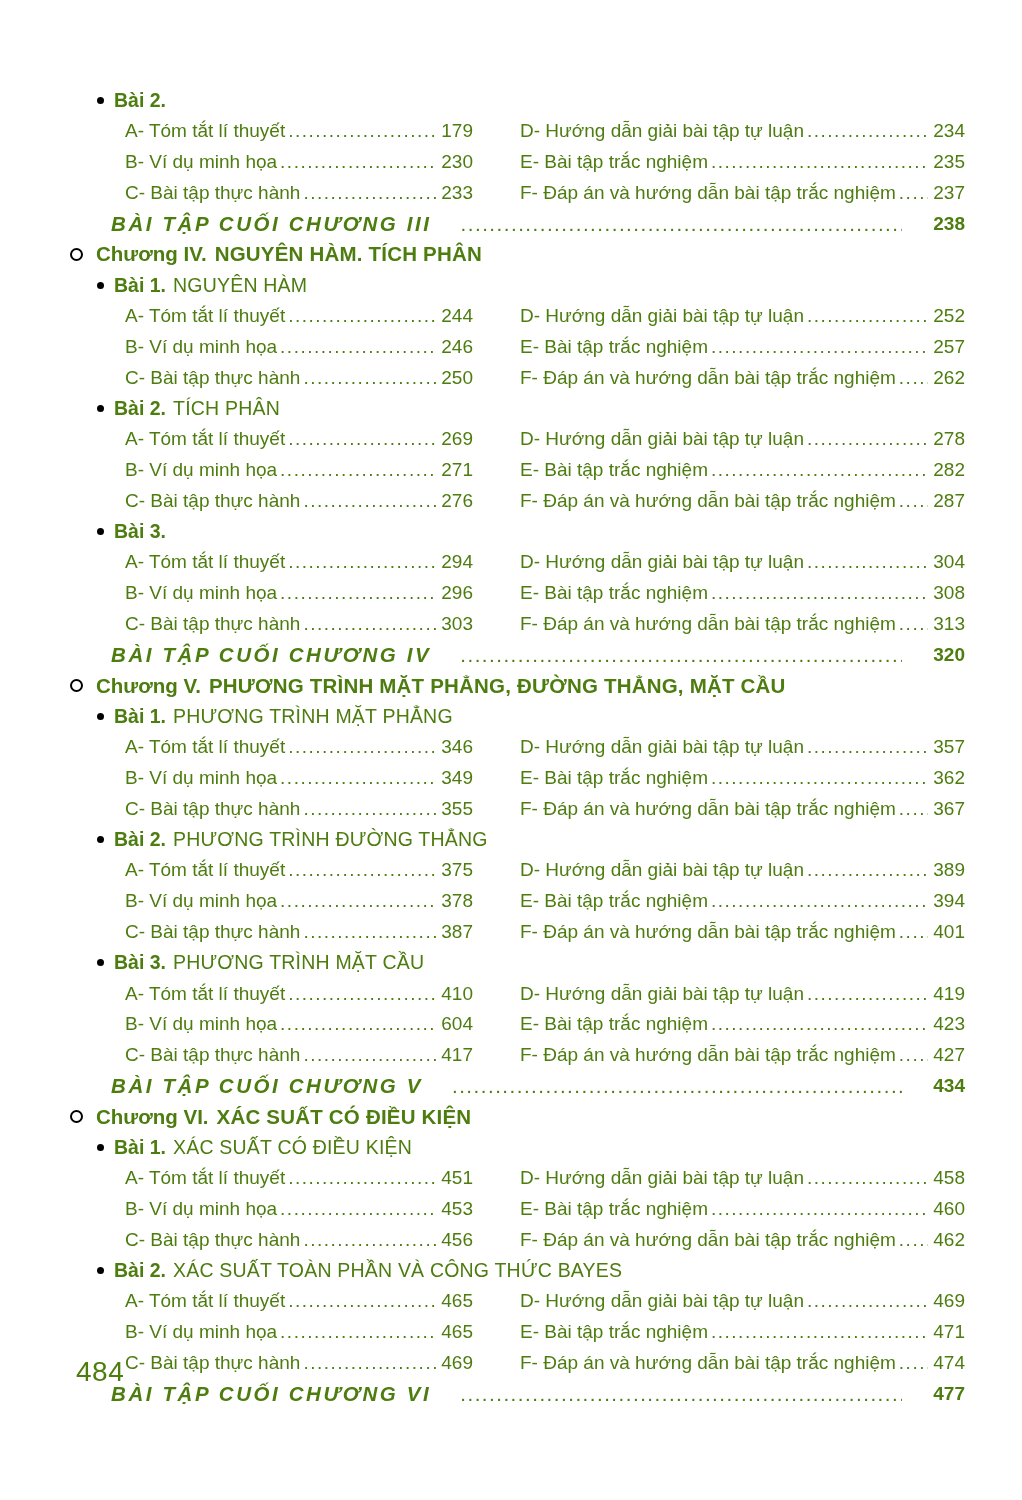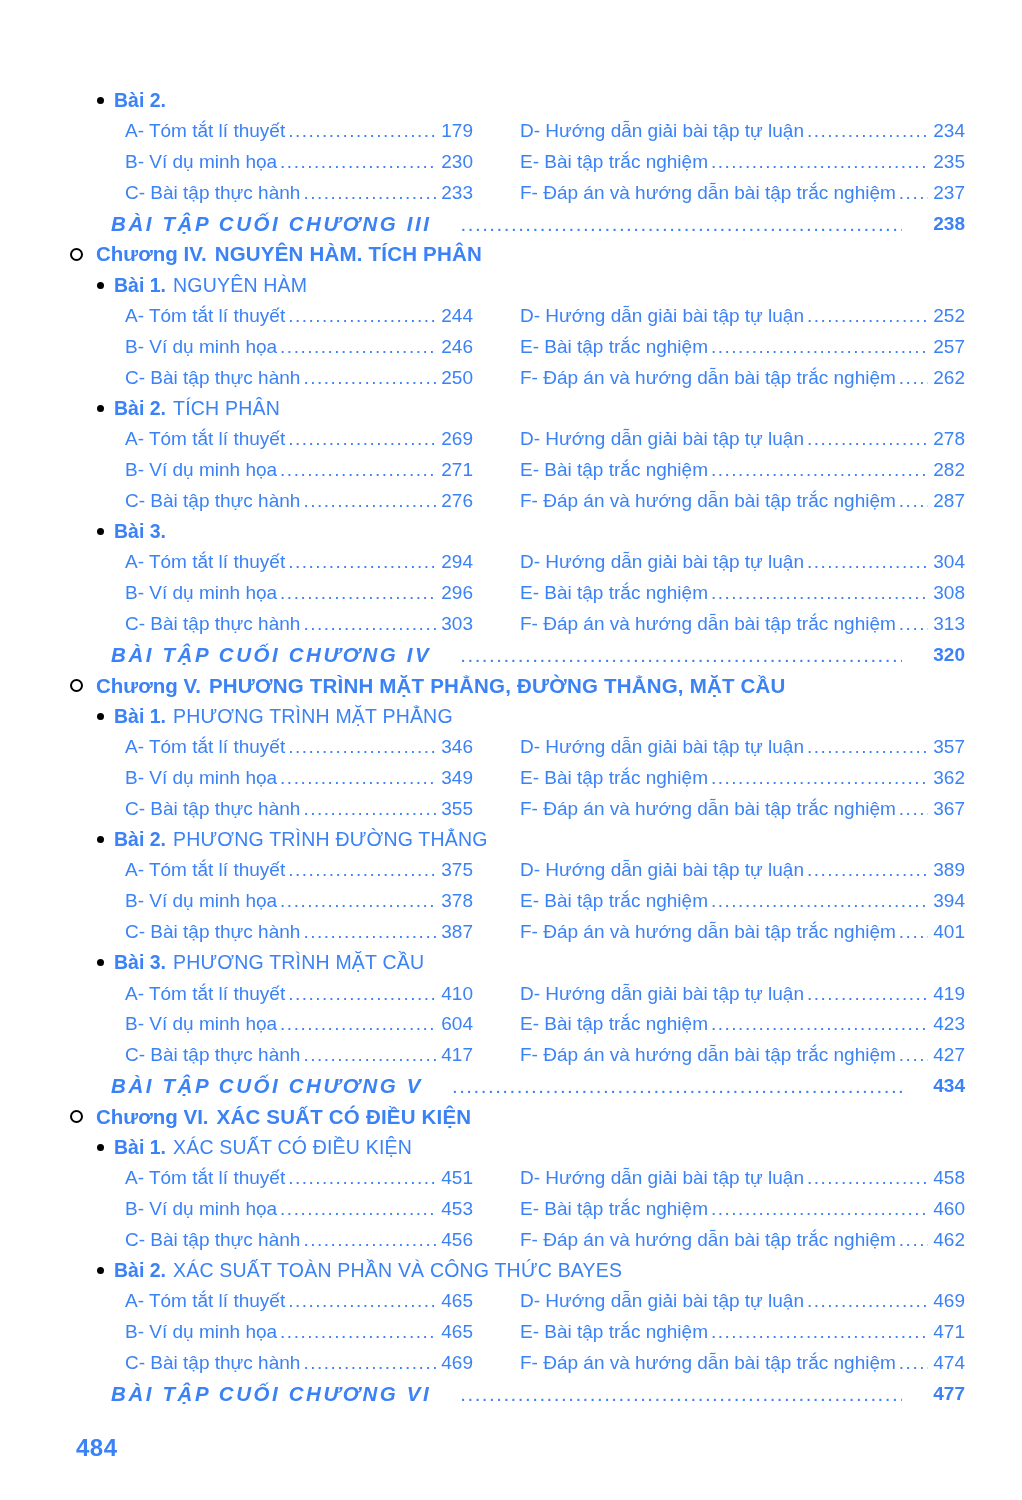--- a/index.html
+++ b/index.html
@@ -6,21 +6,21 @@
   html, body { width: 1022px; }
   body {
     background: #e9e9e9;
     font-family: "Liberation Sans", "DejaVu Sans", sans-serif;
   }
   .page {
     position: relative;
     width: 1022px;
     height: 1500px;
     background: #ffffff;
-    color: #3b82f6;
+    color: #4d7c0f;
     overflow: hidden;
   }
   .content {
     position: absolute;
     top: 85px;
     left: 97px;
     right: 57px;
   }
   .entry {
     height: 30.8px;
@@ -92,24 +92,23 @@
     font-weight: bold;
     font-size: 20.5px;
     gap: 26px;
   }
   .end-title { letter-spacing: 2.6px; white-space: nowrap; }
   .entry-end .pg { font-weight: bold; font-size: 19px; }
   
   .page-number {
     position: absolute;
     left: 76px;
-    top: 1434px;
-    font-size: 24px;
+    top: 1356px;
+    font-size: 28px;
     letter-spacing: 0.5px;
-    font-weight: bold;
   }
 </style>
 </head>
 <body>
 
 <div class="page">
   <div class="content" id="toc-root">
   <div class="entry entry-lesson">
     <span class="bullet"></span>
     <span class="lesson-label">Bài 2.</span>

